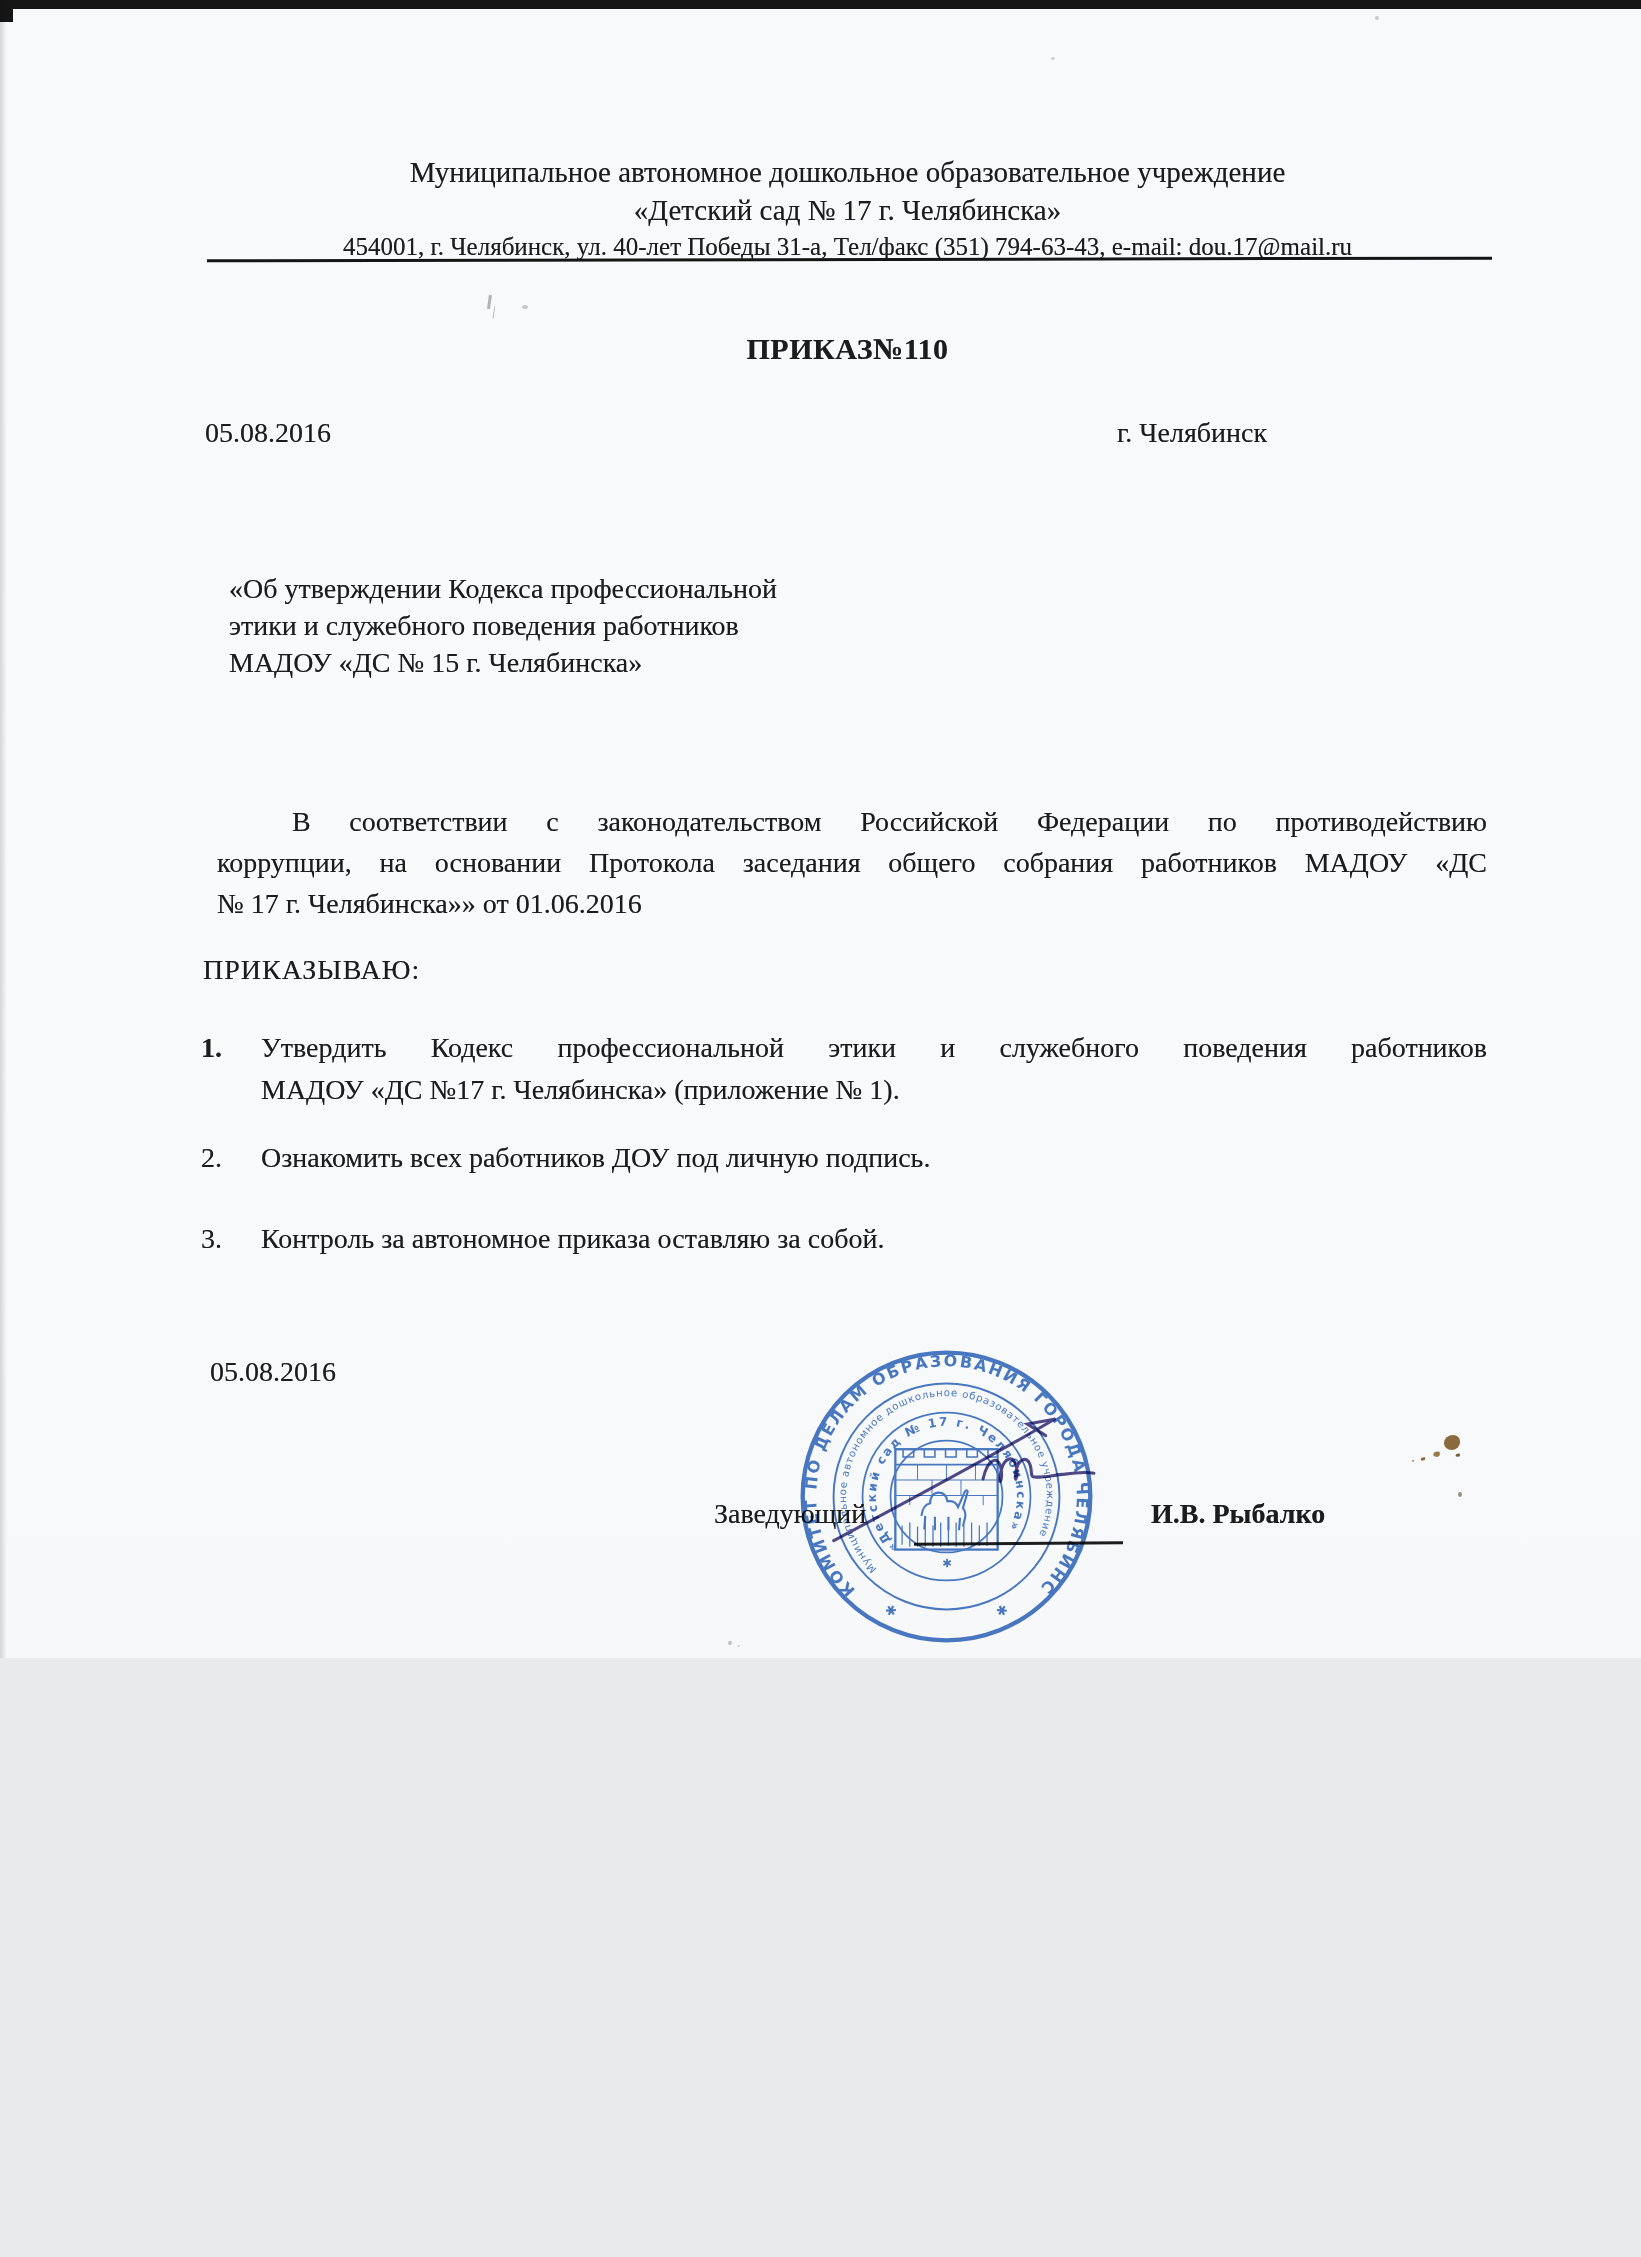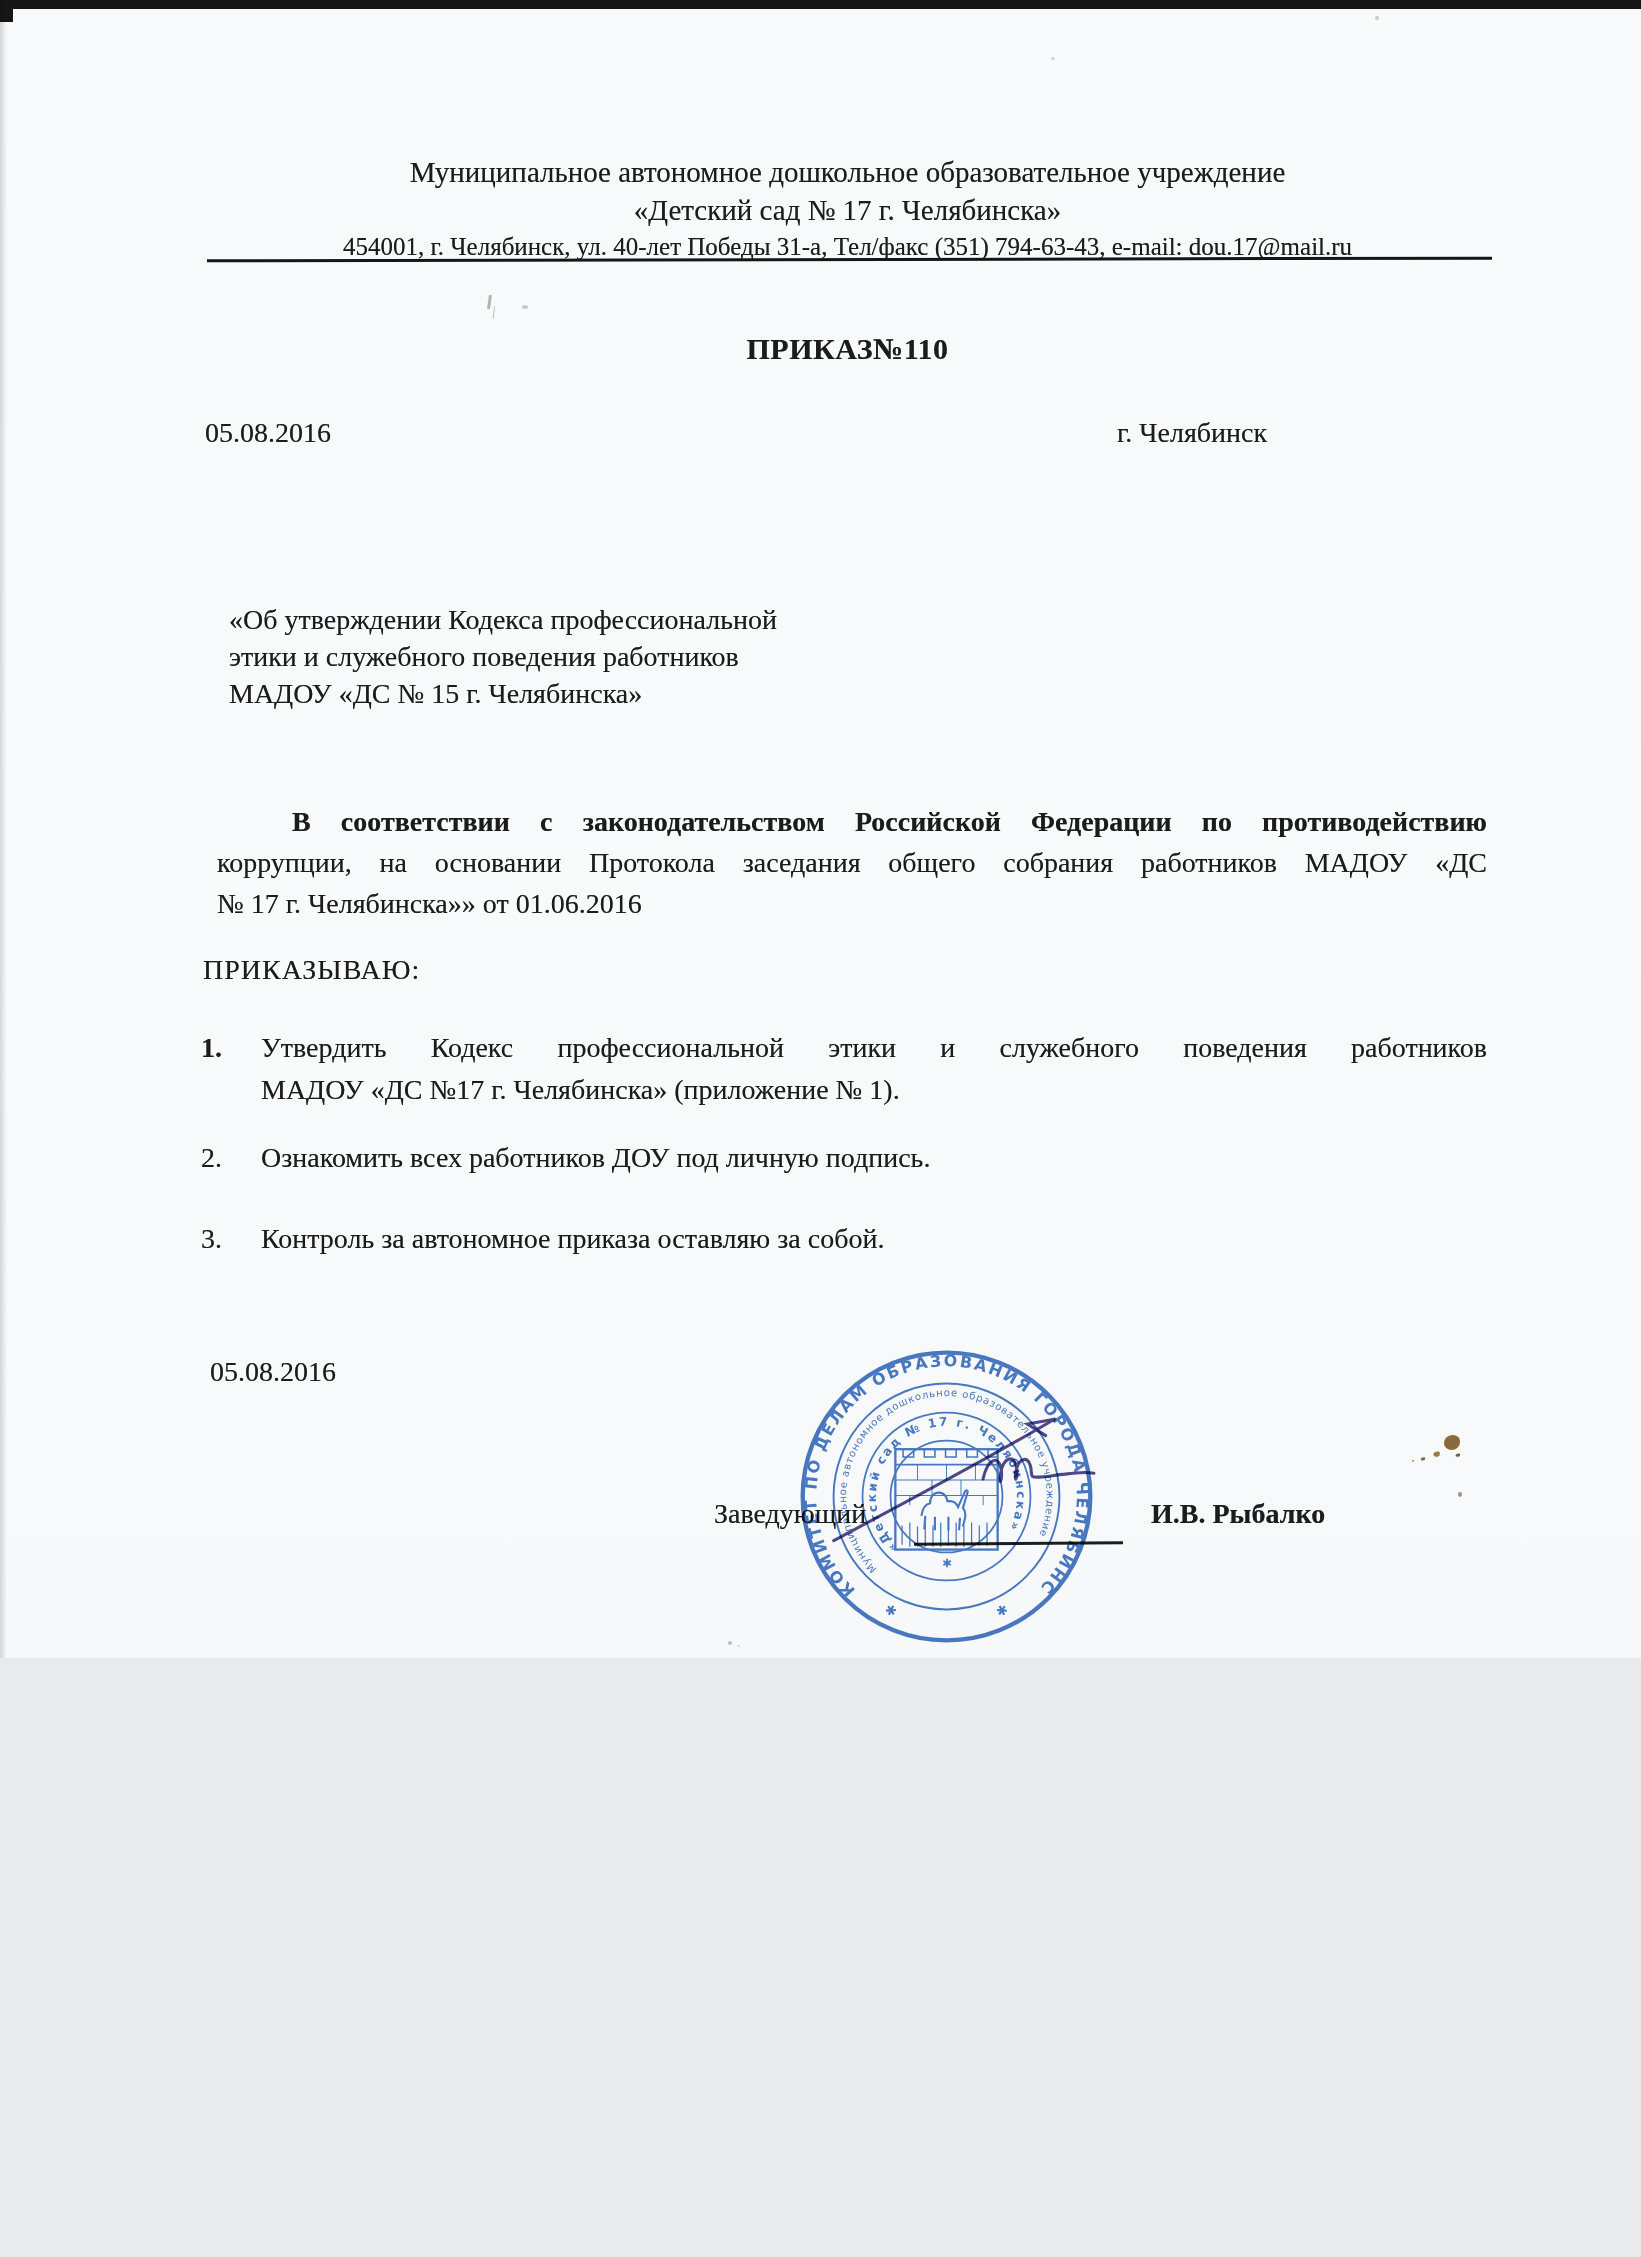--- a/index.html
+++ b/index.html
@@ -17,24 +17,24 @@
     background:linear-gradient(90deg, rgba(0,0,0,.14), rgba(0,0,0,0)); }
   .scan-bottom-band{ left:0; top:2212px; width:1641px; height:7.7px; background:#eef1f3; }
   
   .header-block{ left:203px; top:153px; width:1289px; text-align:center; line-height:38px; }
   .h-big{ font-size:29px; }
   .h-small{ font-size:25px; line-height:36px; }
   .rule{ left:207px; top:258px; width:1285px; height:2.9px; background:#151515; transform:rotate(-0.12deg); }
   .title{ left:203px; top:332px; width:1289px; text-align:center; font-size:30px; font-weight:bold; letter-spacing:0.5px; }
   .date-top{ left:205px; top:417px; font-size:28px; }
   .city-top{ left:1117px; top:417px; font-size:28px; }
-  .subject{ left:229px; top:601px; width:869px; font-size:28px; line-height:37px; }
+  .subject{ left:229px; top:570px; width:869px; font-size:28px; line-height:37px; }
   .preamble{ left:217px; top:801px; width:1270px; font-size:28px; line-height:41px; }
   .jline{ text-align:justify; text-align-last:justify; }
-  .indent{ padding-left:75px;font-weight:bold; }
+  .indent{ padding-left:75px; }
   .resolution{ left:203px; top:954px; width:1289px; text-align:left; font-size:28px; letter-spacing:1px; }
   .item{ left:201px; width:1286px; display:flex; font-size:28px; line-height:42px; }
   .inum{ width:60px; flex:0 0 60px; }
   .bold{ font-weight:bold; }
   .ibody{ width:1226px; }
   .fdate{ left:210px; top:1356px; font-size:28px; }
   .pos{ left:714px; top:1498px; font-size:28px; z-index:1; }
   .name{ left:1151px; top:1498px; font-size:28px; z-index:1;font-weight:bold; }
   .sigline{ left:914px; top:1542px; width:209px; height:2.9px; background:#1d1d1d; transform:rotate(-0.4deg); z-index:1; }
   .stamp{ left:794px; top:1344px; z-index:2; opacity:.92; mix-blend-mode:multiply; }

